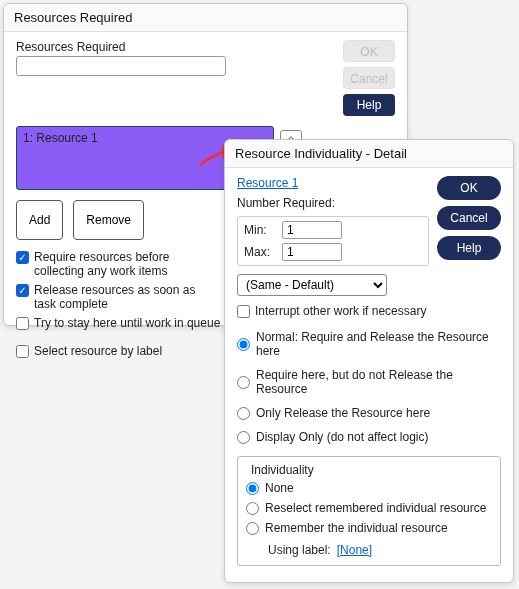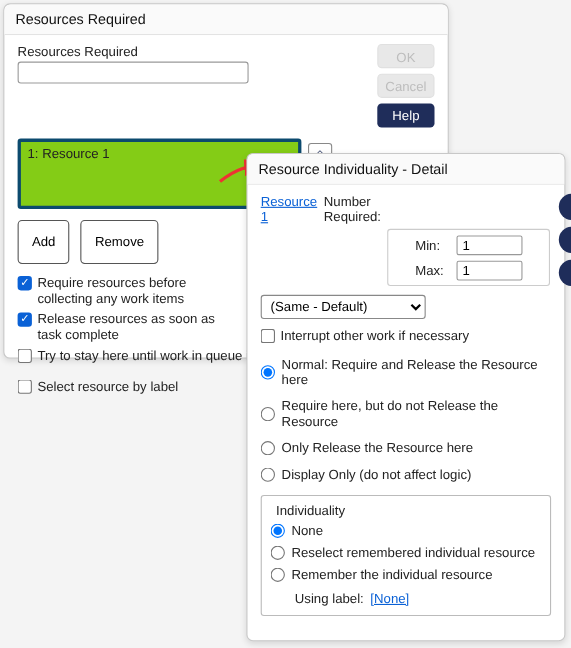--- a/index.html
+++ b/index.html
@@ -11,41 +11,41 @@
   #dlg-parent { left: 3px; top: 3px; width: 405px; height: 323px; }
   .parent-body { padding: 8px 12px 10px 12px; display: flex; flex-direction: column; gap: 10px; }
   .row-top { display: flex; gap: 10px; }
   .field-label { display: block; margin-bottom: 2px; }
   .text-input { border: 1px solid #999; border-radius: 3px; height: 20px; width: 210px; padding: 1px 4px; font-size: 12px; background:#fff; }
   .right-btns { margin-left: auto; display: flex; flex-direction: column; gap: 5px; }
   .btn { border: none; border-radius: 4px; height: 22px; width: 52px; font-size: 12px; cursor: pointer; text-align:center; line-height:20px; }
   .btn-primary { background: #1f2d5a; color: #fff; }
   .btn-disabled { background: #e8e8e8; color: #bdbdbd; border:1px solid #e0e0e0; }
   .row-list { display: flex; gap: 6px; align-items:flex-start; }
-  .listbox { border: 3px solid #0c4a6e; border-radius: 3px; width: 258px; height: 64px; padding: 4px 6px; background:#84cc16; overflow:auto; }
+  .listbox { border: 1px solid #0c4a6e; border-radius: 3px; width: 258px; height: 64px; padding: 4px 6px; background:#8b5cf6; overflow:auto; }
   .arrow-col { display: flex; flex-direction: column; gap: 6px; justify-content:center; padding-top:4px; }
   .arrow-btn { width: 22px; height: 22px; border: 1px solid #888; border-radius: 3px; background: #fff; display:flex; align-items:center; justify-content:center; color:#1f2d5a; cursor:pointer; font-size:13px; }
   .small-btns { display:flex; gap:10px; }
   .small-btn { border: 1px solid #555; border-radius: 4px; background:#fff; height: 40px; padding: 0 12px; font-size: 12px; cursor:pointer; }
   .small-btn.highlighted { outline: 3px solid #e33; outline-offset: 2px; }
   .chk-col { display:flex; flex-direction:column; gap:5px; }
   .chk { display:flex; align-items:flex-start; gap:5px; }
   .chk input { margin: 1px 0 0 0; }
   .checked-square { width:13px; height:13px; border-radius:3px; background:#0a61d6; color:#fff; display:inline-flex; align-items:center; justify-content:center; font-size:10px; line-height:1; flex:0 0 auto; margin-top:1px; }
 
   
   .connector { position:absolute; left:195px; top:145px; pointer-events:none; }
 
   
   #dlg-child { left: 224px; top: 139px; width: 290px; height: 444px; }
   .child-body { padding: 8px 12px 10px 12px; display:flex; flex-direction:column; gap:8px; }
   .child-top { display:flex; gap:8px; }
-  .child-left { flex:1; display:flex; gap:6px; }
+  .child-left { flex:1; display:flex; flex-direction:column; gap:6px; }
   .link { color:#0a61d6; text-decoration:underline; cursor:pointer; font-size:12px; }
-  .num-grid { border:1px solid #ccc; border-radius:3px; padding:4px 24px; display:grid; grid-template-columns:32px 1fr; row-gap:4px; column-gap:6px; align-items:center; background:#fff;margin-top:32px; }
+  .num-grid { border:1px solid #ccc; border-radius:3px; padding:4px 6px; display:grid; grid-template-columns:32px 1fr; row-gap:4px; column-gap:6px; align-items:center; background:#fff; }
   .num-grid input { border:1px solid #999; border-radius:2px; height:18px; width:60px; padding:1px 4px; font-size:12px; }
   .child-right { display:flex; flex-direction:column; gap:6px; }
   .btn2 { border:none; border-radius:12px; height:24px; width:64px; font-size:12px; cursor:pointer; }
   .btn2.primary { background:#1f2d5a; color:#fff; }
   .sel { border:1px solid #888; border-radius:3px; height:22px; width:150px; font-size:12px; padding:0 4px; background:#fff; }
   .radio-row { display:flex; align-items:center; gap:6px; }
   .radio-row input { margin:0; }
   .fieldset { border:1px solid #bbb; border-radius:3px; padding:6px 8px 8px 8px; }
   .fieldset .legend { font-size:12px; color:#222; margin:-13px 0 4px 2px; background:#fff; display:inline-block; padding:0 3px; }
   .using-row { display:flex; gap:6px; align-items:flex-end; margin-left:22px; margin-top:2px; }

